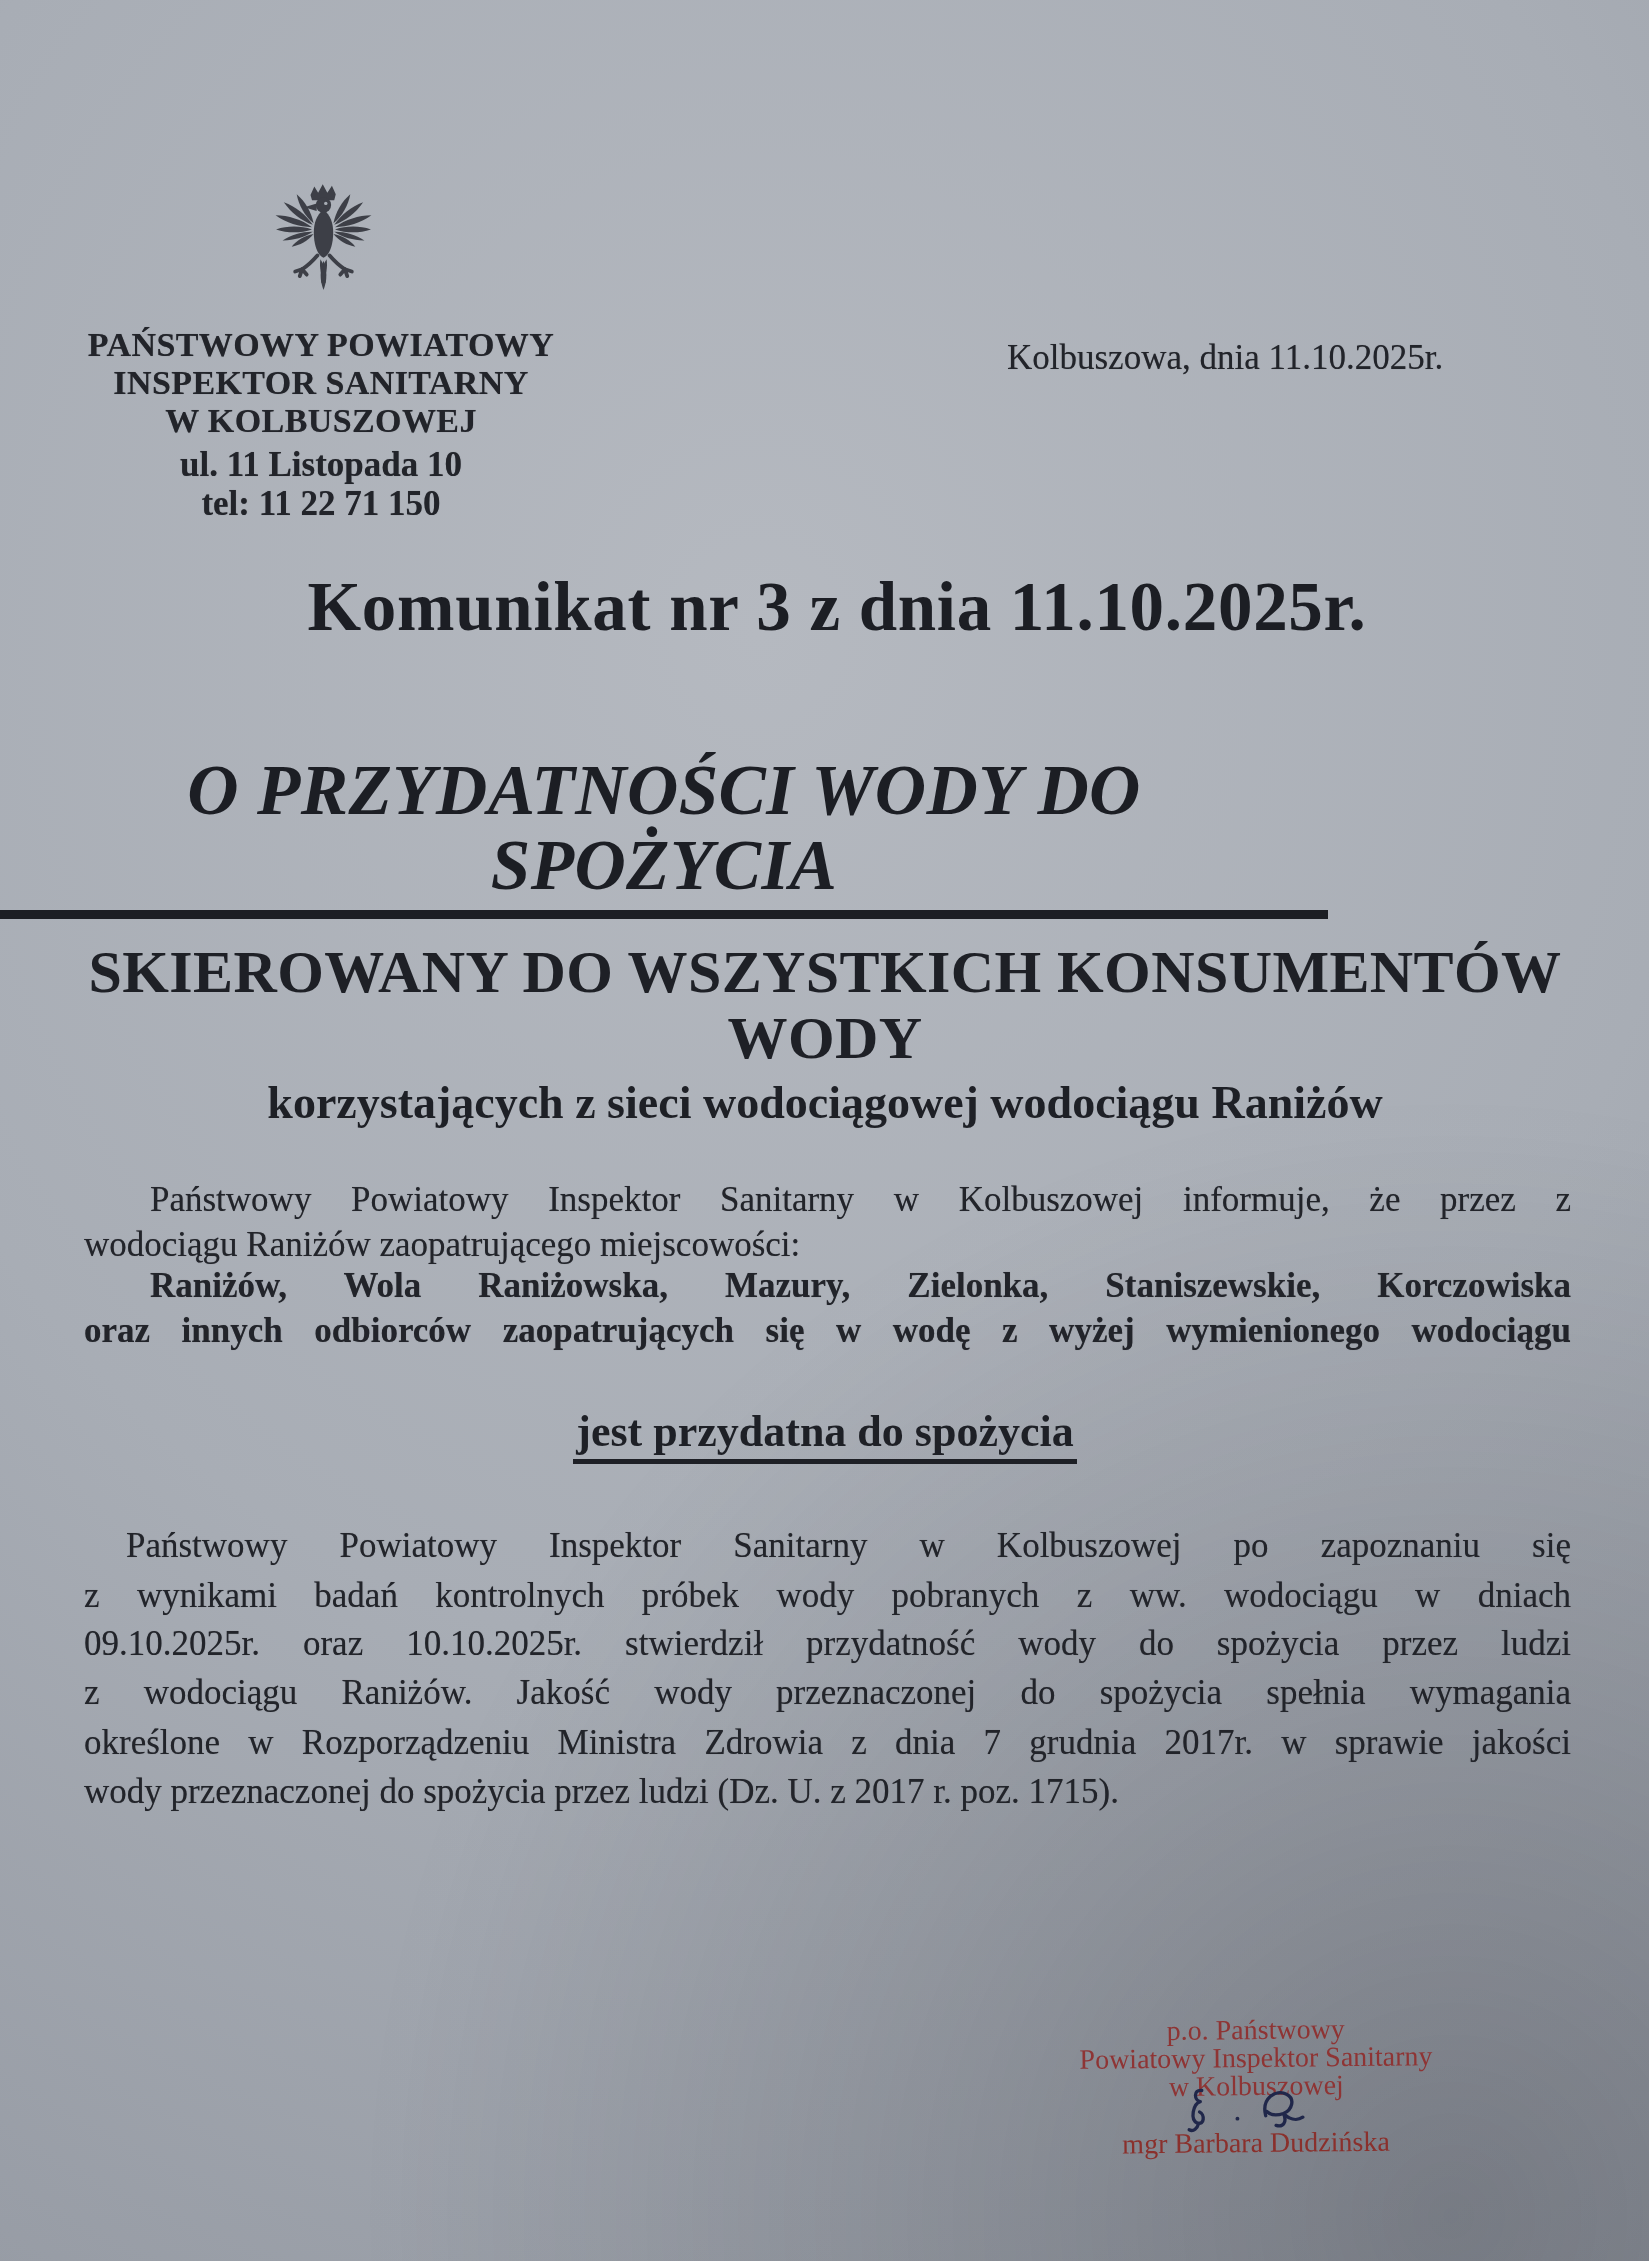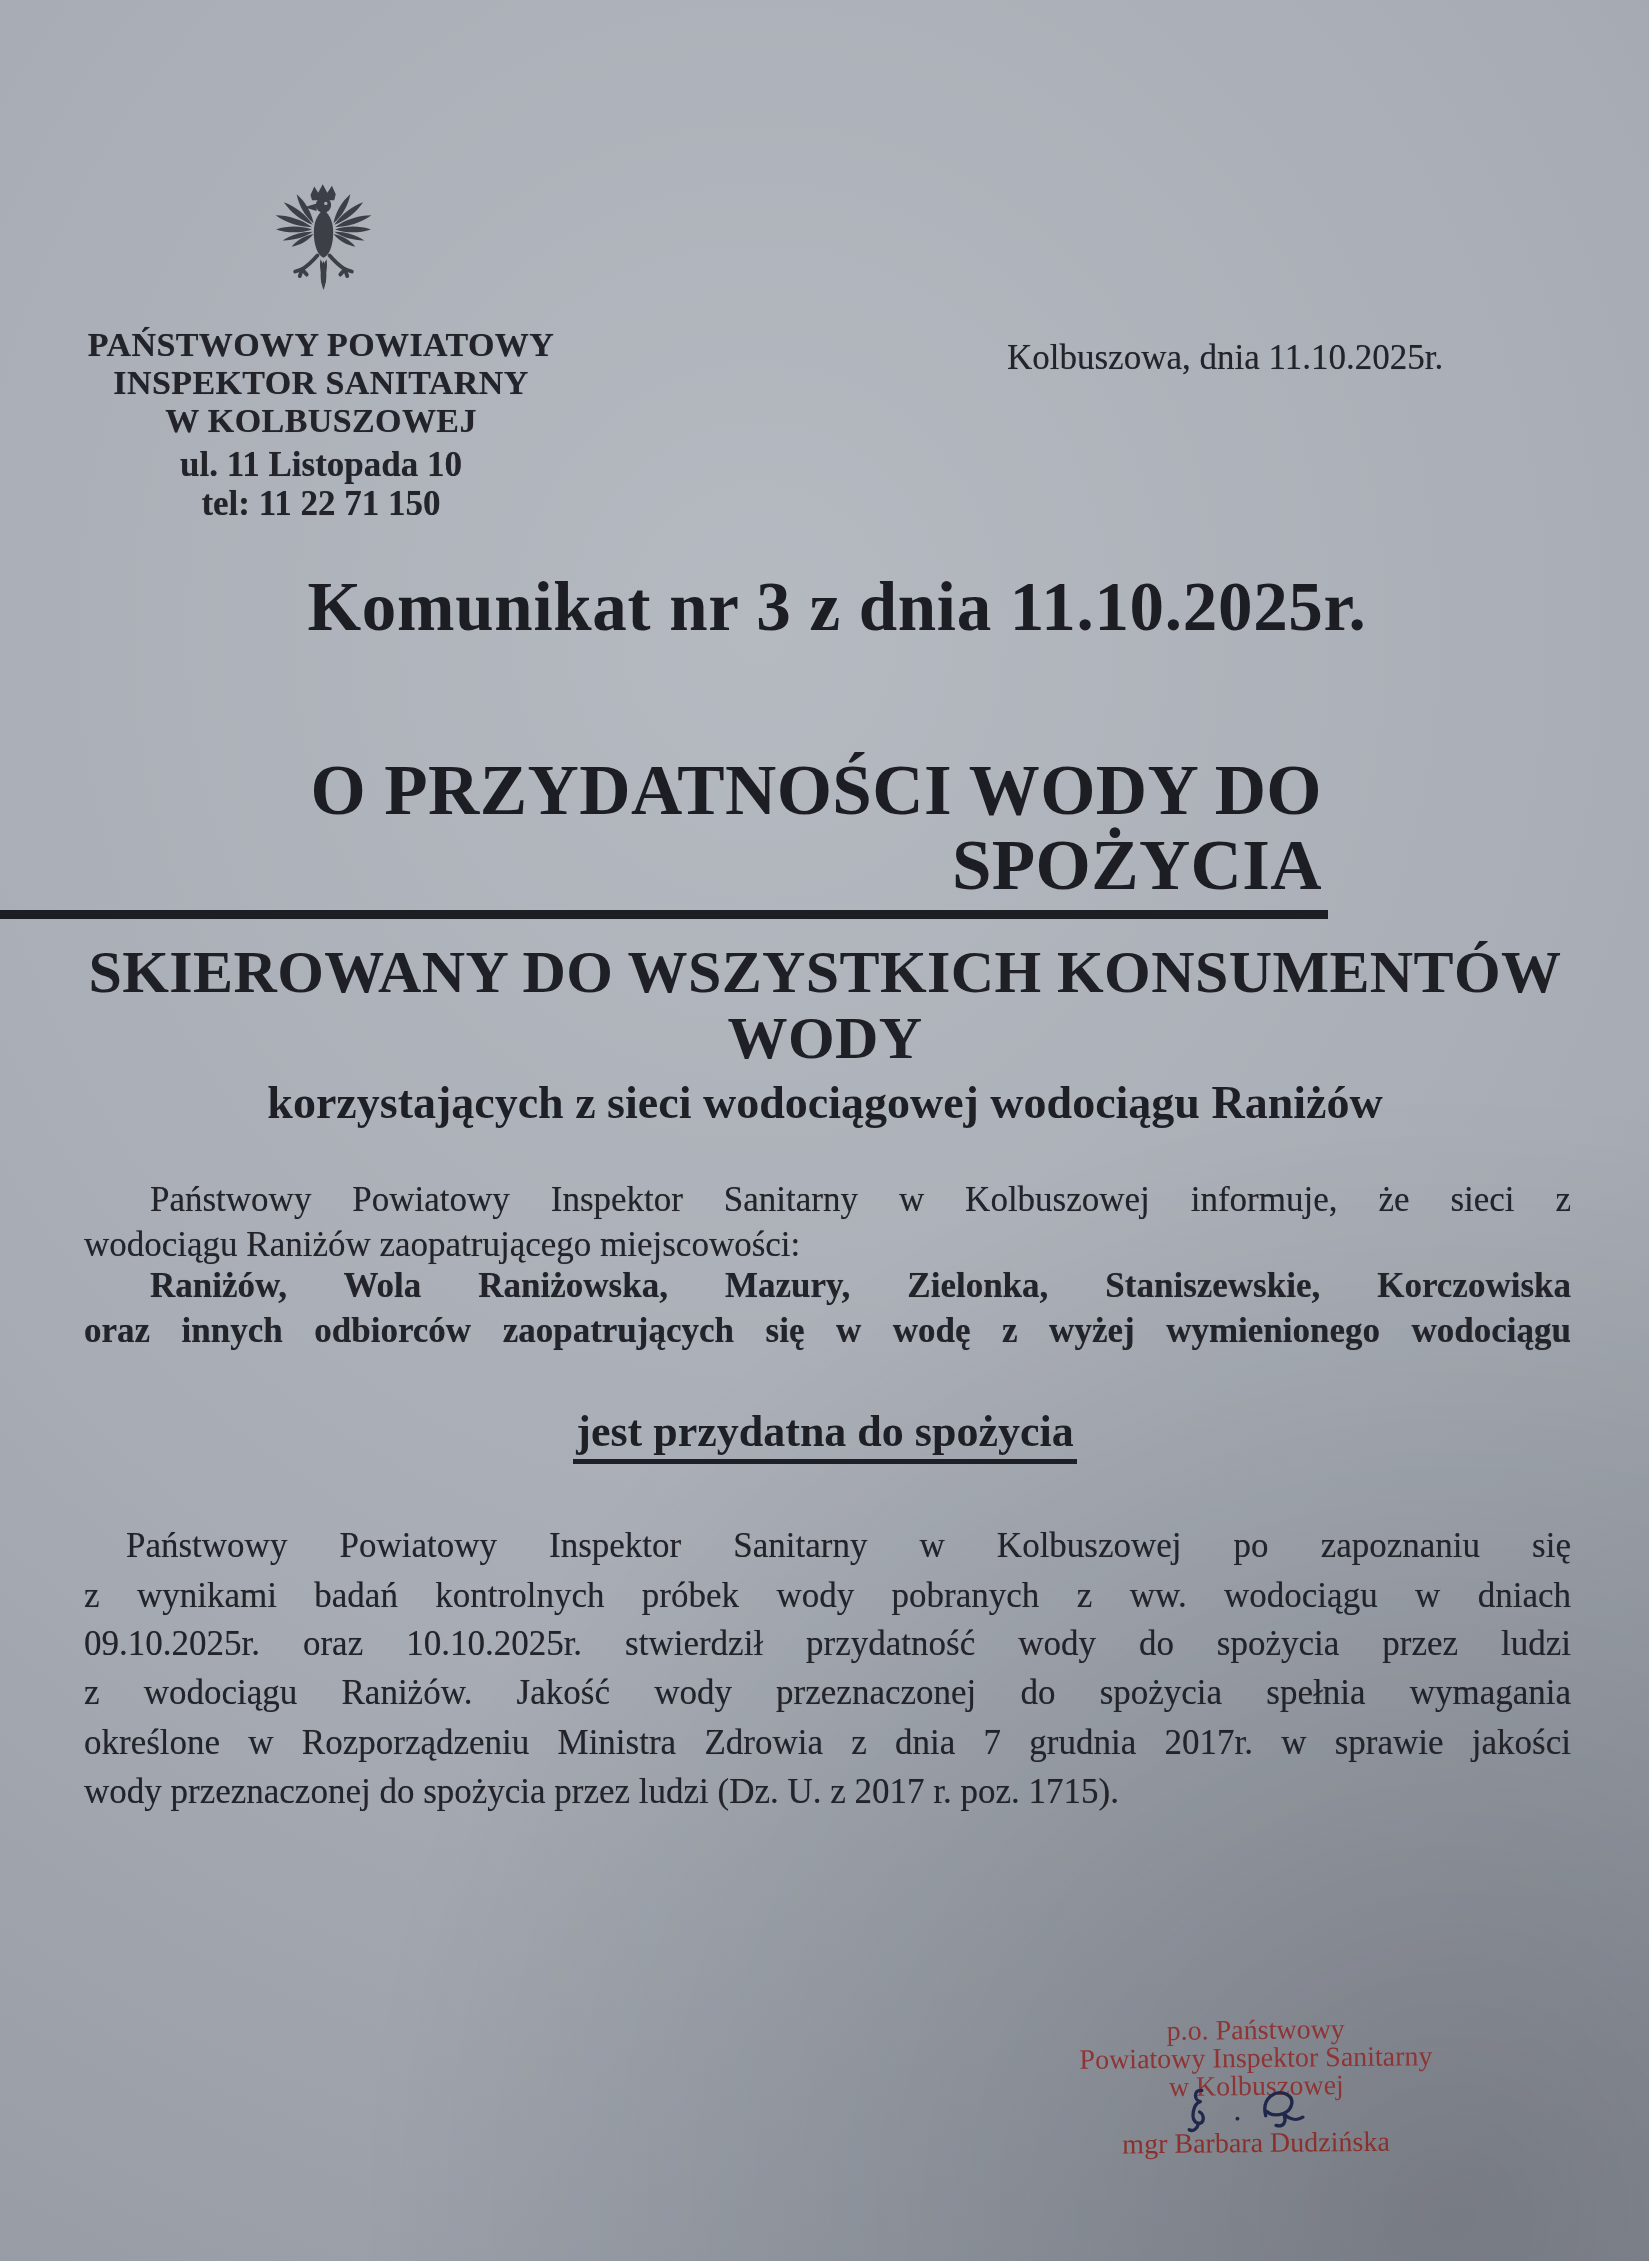--- a/index.html
+++ b/index.html
@@ -15,21 +15,21 @@
   .ink{color:#22242a;text-shadow:0 0 0.7px rgba(25,26,32,0.45);}
   .bold{font-weight:bold;}
   
   .letterhead{left:82px;top:326px;width:478px;text-align:center;}
   .lh-org{font-weight:bold;font-size:34px;line-height:38px;letter-spacing:0.4px;}
   .lh-addr{font-size:35px;line-height:39px;margin-top:5.2px;font-weight:bold;}
   
   .dateline{left:1007px;top:338px;font-size:35px;}
   
   .h1{left:0;top:568px;width:1674px;text-align:center;font-size:69px;font-weight:bold;letter-spacing:0.7px;color:#1c1e24;}
-  .h2wrap{left:0;top:753px;width:1328px;text-align:right;}
+  .h2wrap{left:0;top:753px;width:1328px;text-align:center;font-style:italic;}
   .h2{display:inline-block;font-size:71px;font-weight:bold;letter-spacing:0.4px;color:#1c1e24;
       border-bottom:9.7px solid #1c1e24;padding:0 6px 7.5px 6px;line-height:1.05;}
   .addressee{left:0;top:939px;width:1650px;text-align:center;font-weight:bold;color:#1e2026;}
   .addr-l1{font-size:60px;line-height:66px;letter-spacing:0.4px;}
   .addr-l23{font-size:46px;line-height:64px;}
   
   .bodyline{left:84px;width:1487px;font-size:35px;line-height:43px;}
   .jl{text-align:justify;text-align-last:justify;}
   .ind{padding-left:66px;}
   .ind.jl{padding-left:0;text-indent:66px;}
@@ -129,21 +129,21 @@
 
   <div class="abs h2wrap">
     <span class="h2">O PRZYDATNOŚCI WODY DO SPOŻYCIA</span>
   </div>
 
   <div class="abs addressee">
     <div class="addr-l1">SKIEROWANY DO WSZYSTKICH KONSUMENTÓW WODY</div>
     <div class="addr-l23">korzystających z sieci wodociągowej wodociągu Raniżów</div>
   </div>
 
-  <div class="abs bodyline jl ind ink" style="top:1178px;">Państwowy Powiatowy Inspektor Sanitarny w Kolbuszowej informuje, że sieci z</div>
+  <div class="abs bodyline jl ind ink" style="top:1178px;">Państwowy Powiatowy Inspektor Sanitarny w Kolbuszowej informuje, że przez z</div>
   <div class="abs bodyline jl ind ink bold" style="top:1264px;">Raniżów, Wola Raniżowska, Mazury, Zielonka, Staniszewskie, Korczowiska</div>
   <div class="abs bodyline ink" style="top:1223px;">wodociągu Raniżów zaopatrującego miejscowości:</div>
   <div class="abs bodyline jl ink bold" style="top:1309px;">oraz innych odbiorców zaopatrujących się w wodę z wyżej wymienionego wodociągu</div>
 
   <div class="abs verdictwrap">
     <span class="verdict">jest przydatna do spożycia</span>
   </div>
 
   <div class="abs bodyline mainline jl ink" style="top:1521px;padding-left:0;text-indent:42px;">Państwowy Powiatowy Inspektor Sanitarny w Kolbuszowej po zapoznaniu się</div>
   <div class="abs bodyline mainline jl ink" style="top:1571px;">z wynikami badań kontrolnych próbek wody pobranych z ww. wodociągu w dniach</div>

